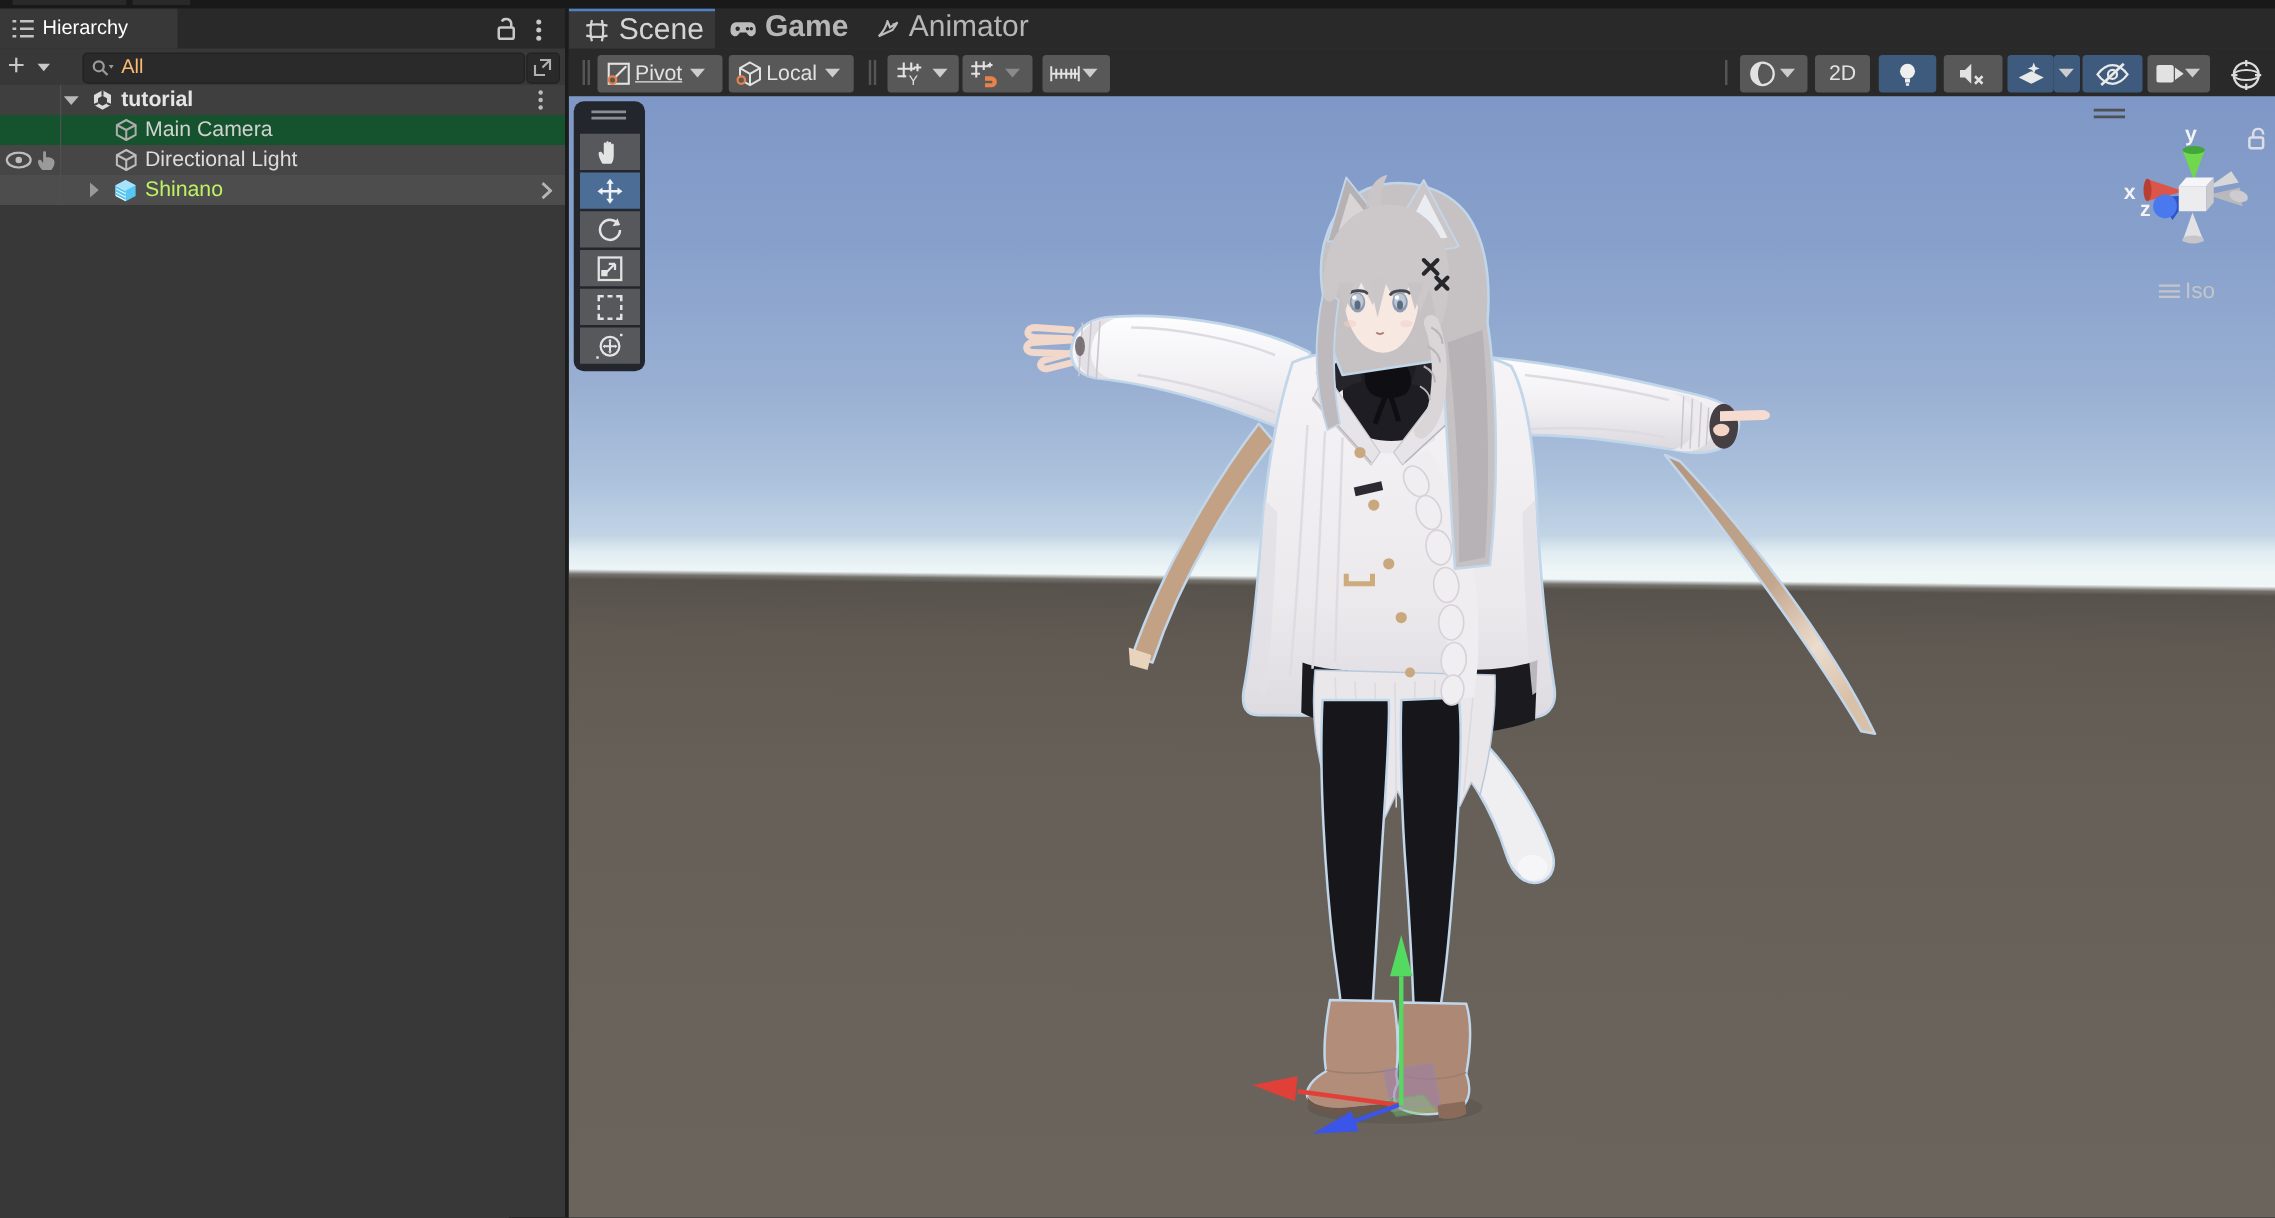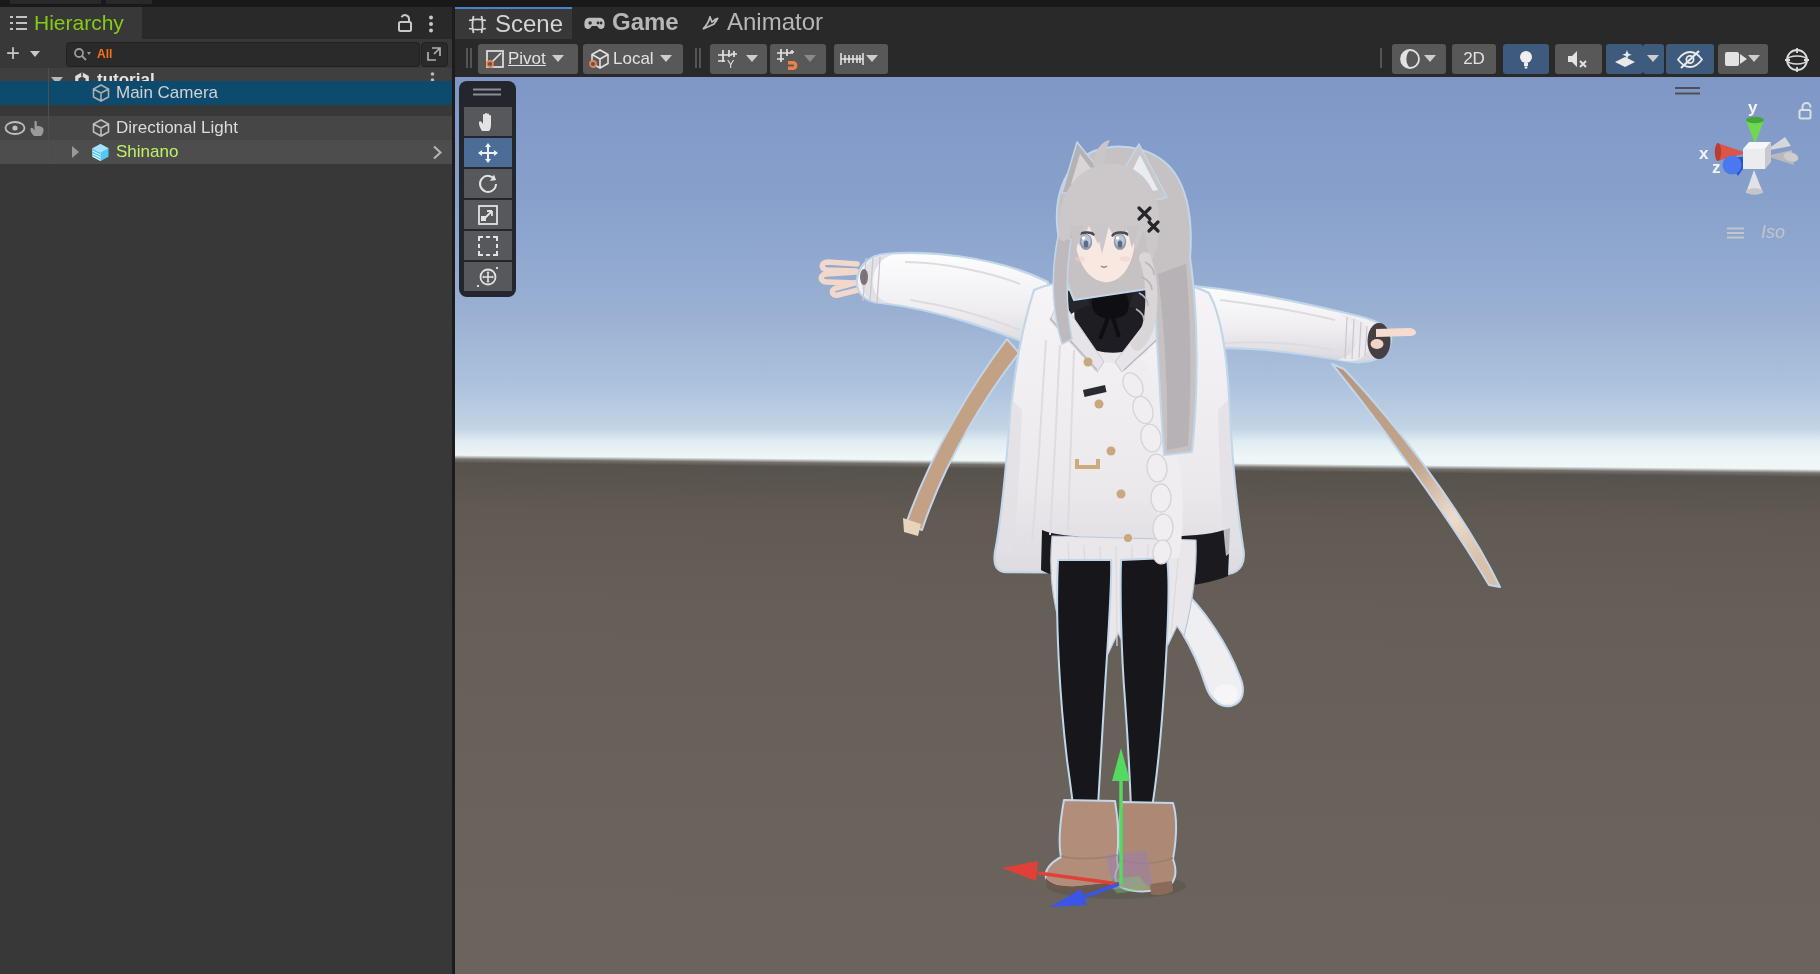--- a/index.html
+++ b/index.html
@@ -4,39 +4,39 @@
 html,body{margin:0;padding:0;background:#191919;}
 #root{position:relative;width:1820px;height:974px;background:#383838;overflow:hidden;
   font-family:"Liberation Sans",sans-serif;-webkit-font-smoothing:antialiased;}
 .abs{position:absolute;}
 
 #topstrip{left:0;top:0;width:1820px;height:7px;background:#191919;}
 #topstrip .b1{position:absolute;left:10px;top:0;width:91px;height:4px;background:#292929;}
 #topstrip .b2{position:absolute;left:106px;top:0;width:46px;height:4px;background:#292929;}
 
 #hierHead{left:0;top:7px;width:452px;height:32px;background:#292929;}
-#hierTab{position:absolute;left:0;top:0;width:142px;height:32px;background:#383838;color:#84cc16;
-  font-size:21px;line-height:32px;}
+#hierTab{position:absolute;left:0;top:0;width:142px;height:32px;background:#383838;color:#ffffff;
+  font-size:16px;line-height:32px;}
 #sceneHead{left:455px;top:7px;width:1365px;height:32px;background:#292929;color:#b6b6b6;font-size:24px;}
 #sceneTab{position:absolute;left:0;top:0;width:117px;height:32px;background:#383838;border-top:2px solid #4f81c7;
   box-sizing:border-box;color:#d4d4d4;}
 .tabtxt{position:absolute;top:0;line-height:30px;}
 
 #hierBar{left:0;top:39px;width:452px;height:28px;background:#383838;}
 #sceneBar{left:455px;top:39px;width:1365px;height:38px;background:#292929;}
 .tbtn{position:absolute;top:5px;height:30px;background:#585858;border-radius:3px;color:#e2e2e2;
   font-size:17px;line-height:30px;}
 .tbtn.blue{background:#3e5b7e;}
 .caret{display:inline-block;width:0;height:0;border-left:6px solid transparent;border-right:6px solid transparent;
   border-top:7px solid #cdcdcd;vertical-align:middle;margin:0 2px 2px 2px;}
 
 .hrow{position:absolute;left:0;width:452px;height:24px;color:#d2d2d2;font-size:17px;line-height:24px;}
 
 #searchField{position:absolute;left:66px;top:3px;width:352px;height:23px;background:#2a2a2a;
-  border:1px solid #212121;border-radius:4px;color:#f97316;font-size:12px;line-height:22px;font-weight:bold;}
+  border:1px solid #212121;border-radius:4px;color:#fdba74;font-size:16px;line-height:22px;}
 #searchBtn{position:absolute;left:421px;top:3px;width:25px;height:23px;background:#2a2a2a;
   border:1px solid #212121;border-radius:4px;}
 
 #viewport{left:455px;top:77px;width:1365px;height:897px;overflow:hidden;
  background:linear-gradient(180deg,
    #7e97c6 0%, #87a0cb 13%, #99b0d3 26%, #abc1dc 34%, #c2d4e5 39.2%, #e0ecf1 40.6%, #eef6f7 42.4%, #f1f7f7 44%);}
 #ground{position:absolute;left:-10px;top:378px;width:1420px;height:600px;
  transform:rotate(0.59deg);transform-origin:0 0;
  background:linear-gradient(180deg, rgba(87,82,76,0) 0px, rgba(87,82,76,0.8) 4px, #57524c 8px,
    #615a53 55px, #665f58 150px, #6a635b 380px, #6b655e 100%);}
@@ -98,21 +98,21 @@
     <path d="M9,5.5 L12.6,7.5 V11.5 L9,13.5 L5.4,11.5 V7.5 Z" fill="#3f3f3f"></path>
     <path d="M9,1.2 V5.5 M2.2,13 L5.4,11.5 M15.8,13 L12.6,11.5" stroke="#3f3f3f" stroke-width="1.6"></path>
       </svg>
   <span style="position:absolute;left:97px;font-weight:bold;color:#e5e5e5;">tutorial</span>
   <svg style="position:absolute;left:430px;top:4px" width="5" height="16" viewBox="0 0 5 16">
     <circle cx="2.5" cy="2" r="1.8" fill="#bbb"></circle>
         <circle cx="2.5" cy="8" r="1.8" fill="#bbb"></circle>
         <circle cx="2.5" cy="14" r="1.8" fill="#bbb"></circle>
       </svg>
 </div>
-<div class="hrow" style="top:81px;background:#0c4a6e;">
+<div class="hrow" style="top:92px;background:#14532d;">
   <svg style="position:absolute;left:92px;top:3px" width="18" height="18" viewBox="0 0 18 18">
     <path d="M9,1 L16.5,5 V13 L9,17 L1.5,13 V5 Z M1.5,5 L9,9 L16.5,5 M9,9 V17" fill="none" stroke="#adadad" stroke-width="1.6"></path>
       </svg>
   <span style="position:absolute;left:116px;">Main Camera</span>
 </div>
 <div class="hrow" style="top:116px;background:#464646;">
   <svg style="position:absolute;left:4px;top:5px" width="22" height="14" viewBox="0 0 22 14">
     <ellipse cx="11" cy="7" rx="9.5" ry="6" fill="none" stroke="#bdbdbd" stroke-width="1.8"></ellipse>
     <circle cx="11" cy="7" r="2.6" fill="#bdbdbd"></circle>
       </svg>
@@ -475,19 +475,19 @@
 
   <text x="1748" y="113" font-size="17" font-weight="bold" fill="#f4f4f4" font-family="Liberation Sans">y</text>
   <text x="1699" y="159" font-size="17" font-weight="bold" fill="#f4f4f4" font-family="Liberation Sans">x</text>
   <text x="1712" y="173" font-size="17" font-weight="bold" fill="#f4f4f4" font-family="Liberation Sans">z</text>
 </svg>
 
 <div class="abs" style="left:1727px;top:222px;color:#c2c5c9;font-size:18px;">
   <svg style="position:absolute;left:0;top:5px" width="17" height="12" viewBox="0 0 17 12">
     <path d="M0,1.5 h17 M0,6 h17 M0,10.5 h17" stroke="#c2c5c9" stroke-width="1.8"></path>
       </svg>
-  <span style="margin-left:34px;font-style:italic;">Iso</span></div>
+  <span style="margin-left:21px;">Iso</span></div>
 
 <svg class="abs" style="left:1798px;top:102px" width="17" height="18" viewBox="0 0 17 18">
   <rect x="1.5" y="8" width="11" height="8.5" rx="1.5" fill="none" stroke="#dcdee2" stroke-width="2"></rect>
   <path d="M4.5,8 V5 a4,4 0 0 1 8,0 v0.5" fill="none" stroke="#dcdee2" stroke-width="2"></path>
     </svg>
 
 </div>
 </body></html>

